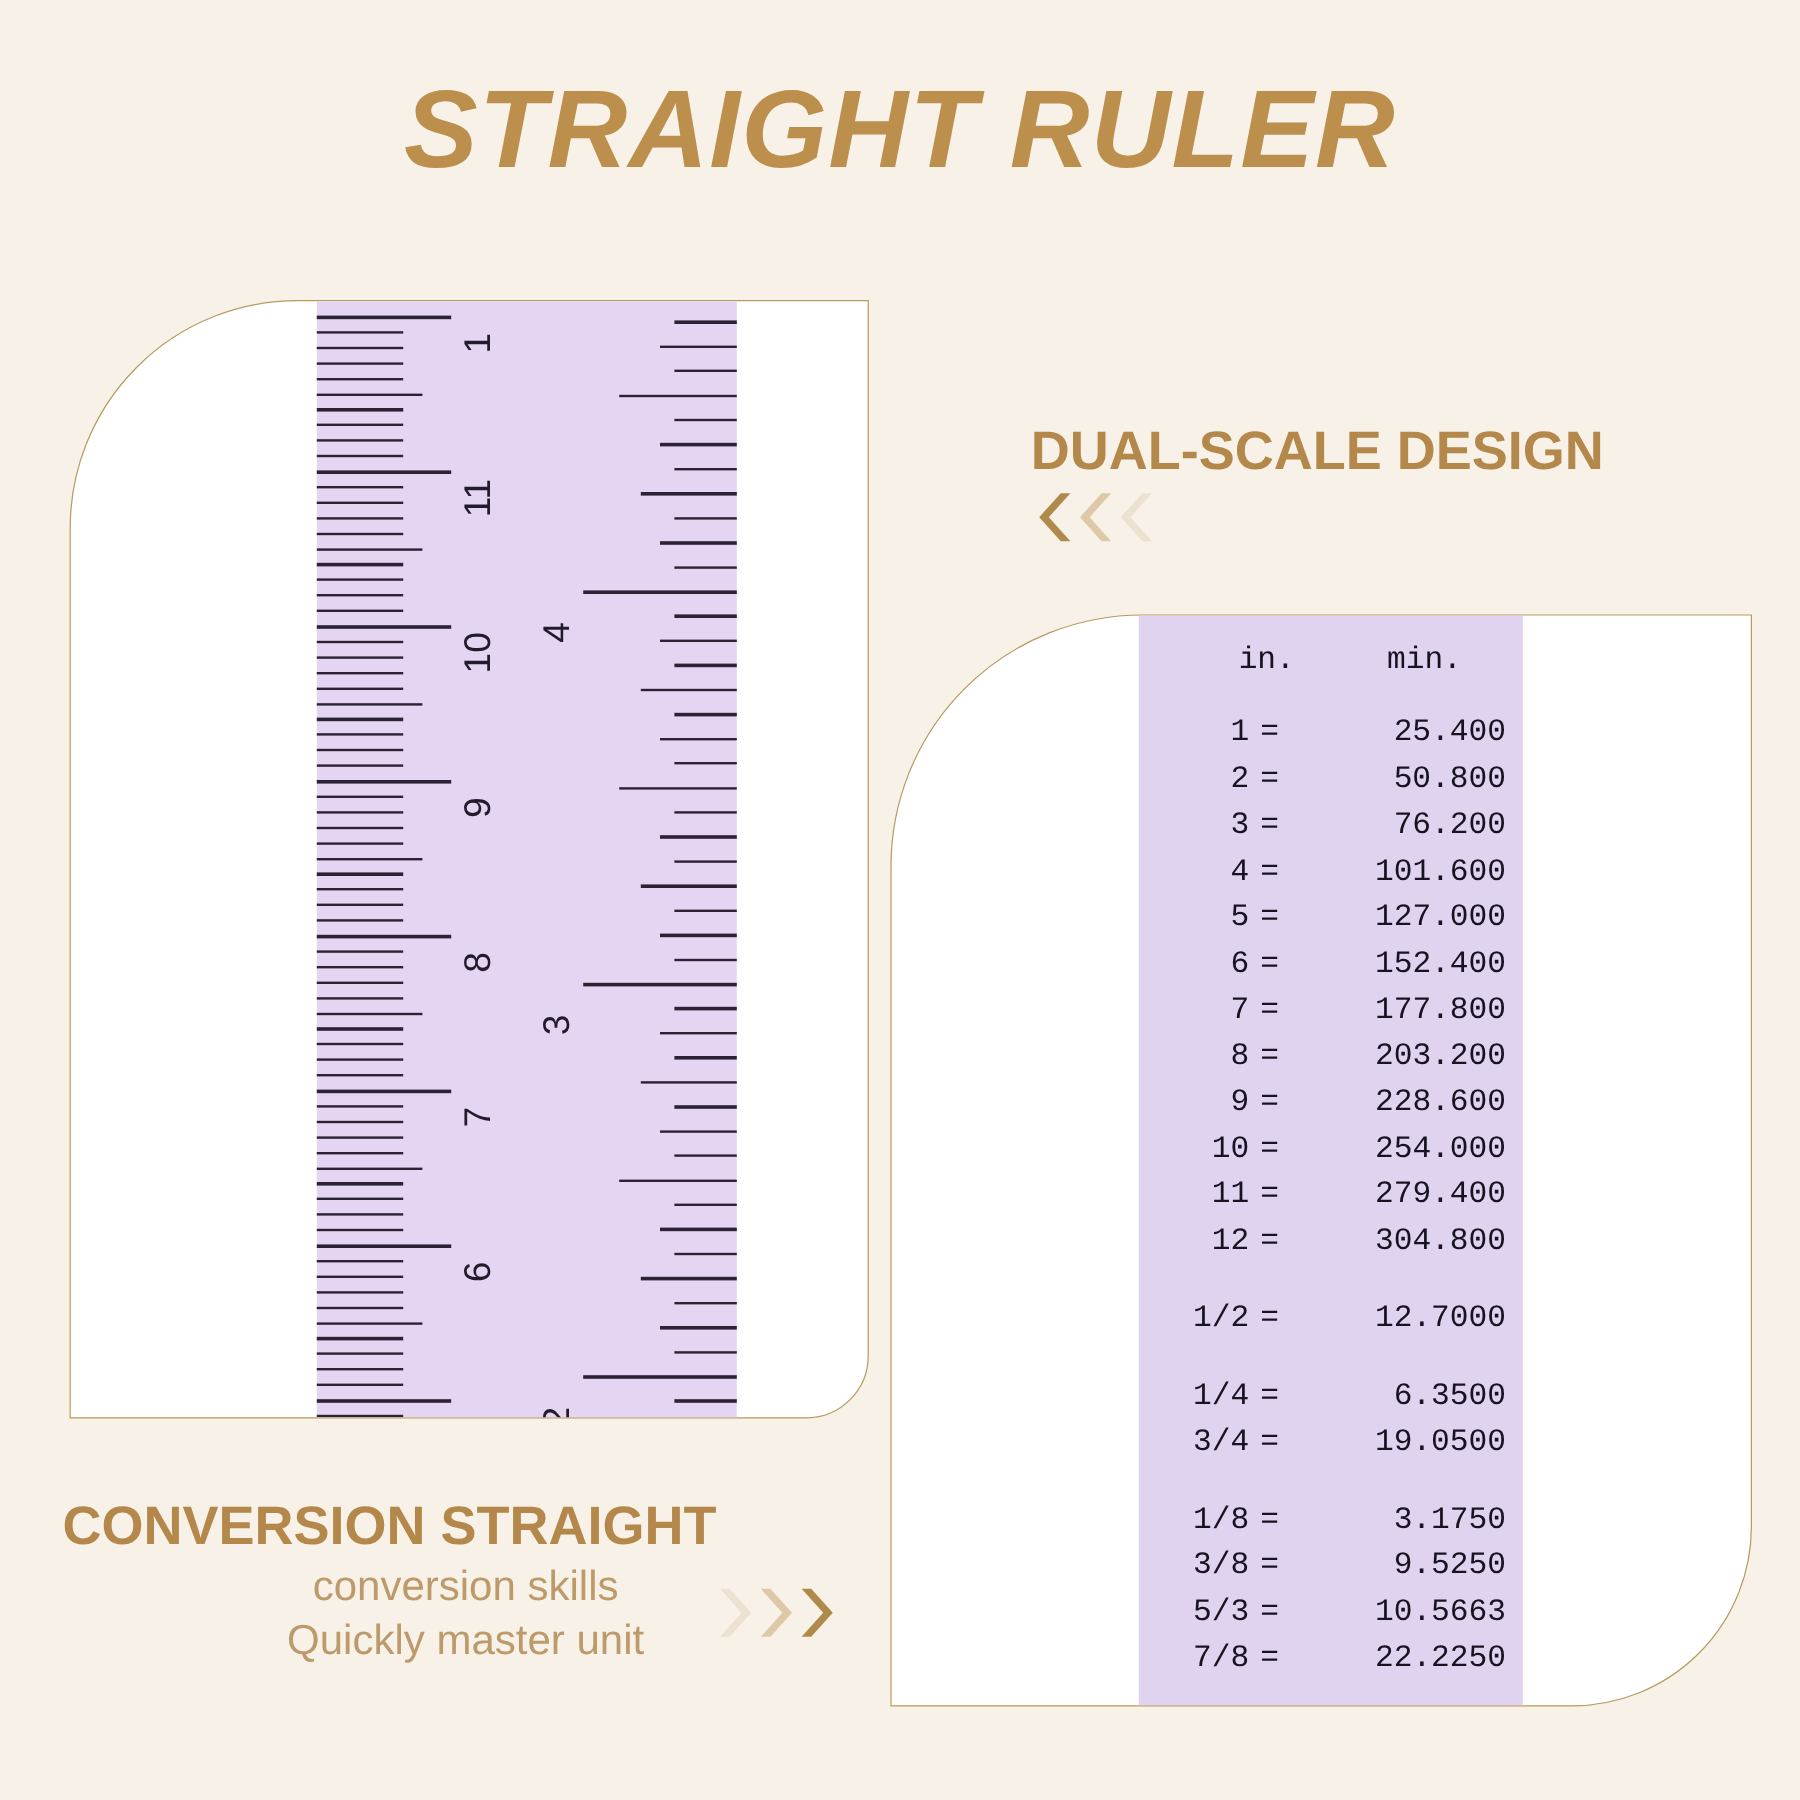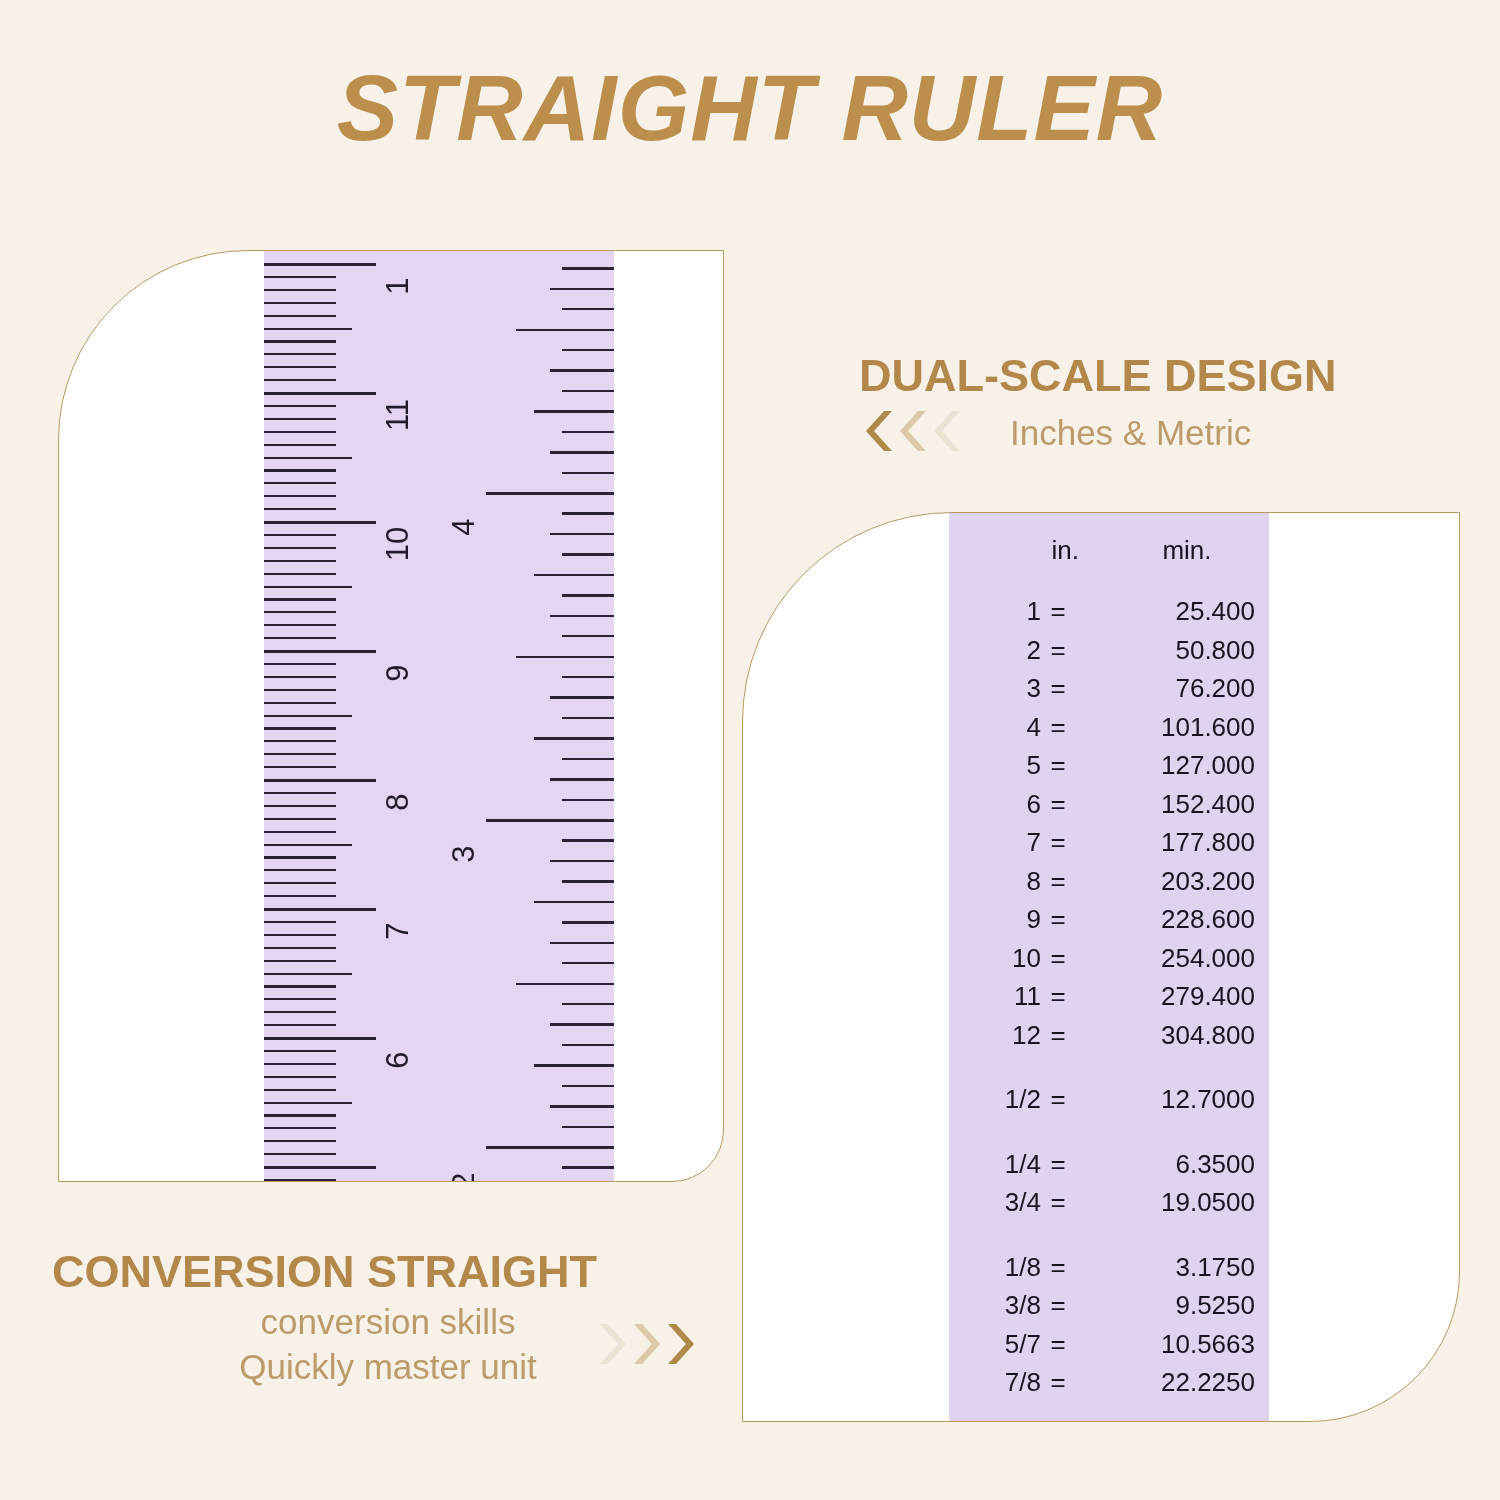--- a/index.html
+++ b/index.html
@@ -62,21 +62,21 @@
   .rnum.imperial { transform: rotate(-90deg); }
 
   
   #table-band {
     position:absolute;
     left:206px; top:0; width:320px; height:910px;
     background:#e0d3f0;
   }
   #conv-table {
     position:absolute; left:0; top:22px; width:320px;
-    font-family:Liberation Sans, sans-serif;
+    font-family:Liberation Mono, monospace;
     font-size:26px;
     color:#171320;
     letter-spacing:0px;
   }
   #conv-table .hdr {
     display:flex; padding:0 0 30px 0;
   }
   #conv-table .hdr .c-in { width:130px; text-align:right; }
   #conv-table .hdr .c-min { width:190px; text-align:center; padding-left:26px; }
   #conv-table .row { display:flex; height:38.5px; align-items:baseline; }
@@ -339,21 +339,21 @@
               <span class="c-in">1/8</span>
               <span class="c-eq">=</span>
               <span class="c-val">3.1750</span>
             </div>
             <div class="row">
               <span class="c-in">3/8</span>
               <span class="c-eq">=</span>
               <span class="c-val">9.5250</span>
             </div>
             <div class="row">
-              <span class="c-in">5/7</span>
+              <span class="c-in">5/3</span>
               <span class="c-eq">=</span>
               <span class="c-val">10.5663</span>
             </div>
             <div class="row">
               <span class="c-in">7/8</span>
               <span class="c-eq">=</span>
               <span class="c-val">22.2250</span>
             </div>
           </div>
       </div>
@@ -365,21 +365,20 @@
     <svg class="chev" viewBox="0 0 30 44">
       <path d="M26 2 L8 22 L26 42 L18 42 L0 22 L18 2 Z" fill="#b08a4a"></path>
     </svg>
     <svg class="chev" viewBox="0 0 30 44">
       <path d="M26 2 L8 22 L26 42 L18 42 L0 22 L18 2 Z" fill="#ddc9a8"></path>
     </svg>
     <svg class="chev" viewBox="0 0 30 44">
       <path d="M26 2 L8 22 L26 42 L18 42 L0 22 L18 2 Z" fill="#ece2d2"></path>
     </svg>
   </div>
-  <div class="feature-sub" id="dual-sub">Inches &amp; Metric</div>
 
   <div class="feature-heading" id="conv-heading">CONVERSION STRAIGHT</div>
   <div class="feature-sub" id="conv-sub">
     <div>conversion skills</div>
     <div>Quickly master unit</div>
   </div>
   <div class="chev-group" id="conv-chevrons">
     <svg class="chev" viewBox="0 0 30 44">
       <path d="M4 2 L22 22 L4 42 L12 42 L30 22 L12 2 Z" fill="#ece2d2"></path>
     </svg>

